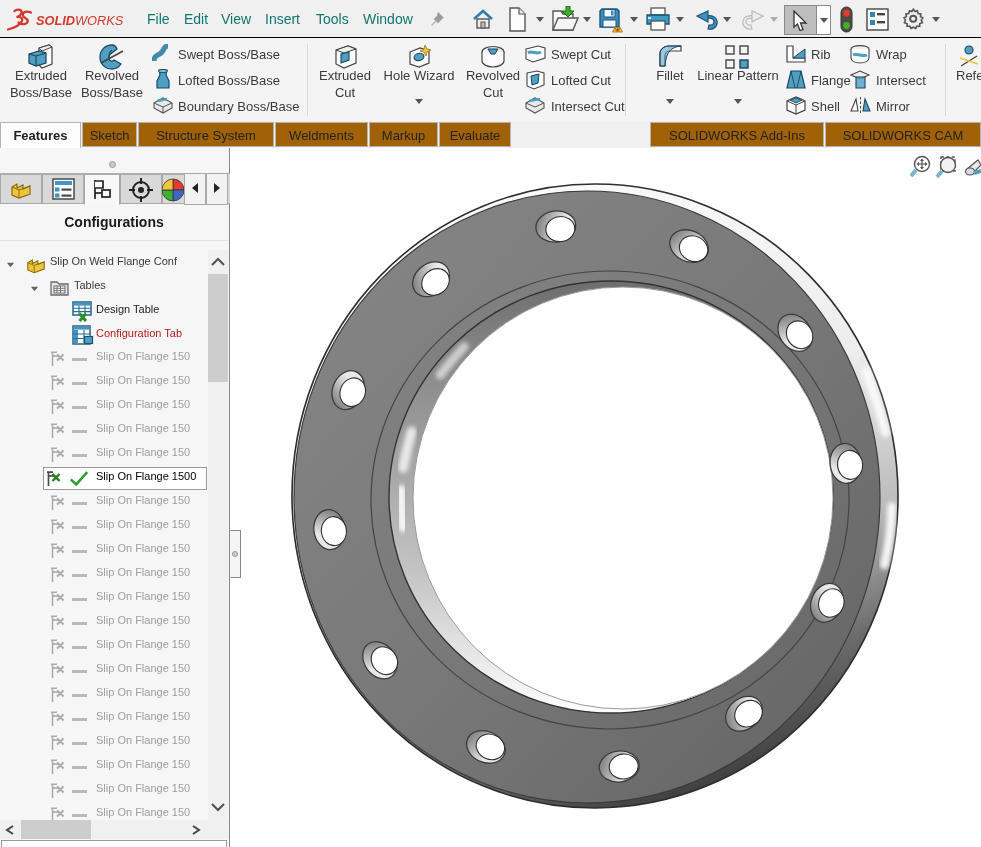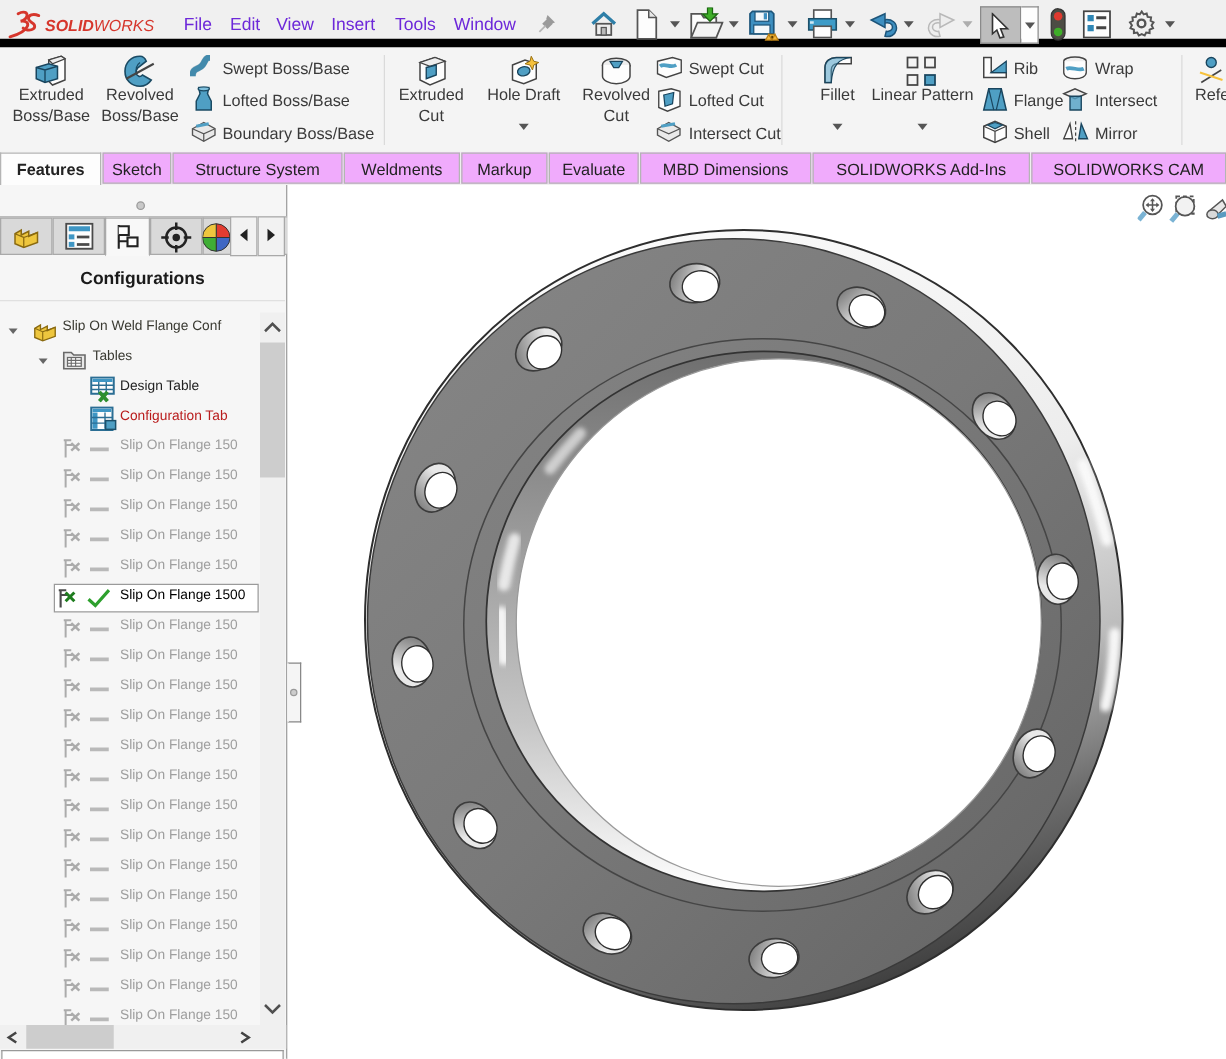--- a/index.html
+++ b/index.html
@@ -1,25 +1,25 @@
 <!DOCTYPE html>
 <html><head><meta charset="utf-8">
 <style>
 *{margin:0;padding:0;box-sizing:border-box}
 html,body{width:981px;height:847px;overflow:hidden;font-family:"Liberation Sans",sans-serif;background:#fff}
 .abs{position:absolute}
-#menubar{position:absolute;left:0;top:0;width:981px;height:38px;background:#f0f0f0;border-bottom:7px solid #000000}
-.menu{position:absolute;top:0;height:26px;line-height:38px;font-size:14px;color:#6d28d9}
+#menubar{position:absolute;left:0;top:0;width:981px;height:38px;background:#f0f0f0;border-bottom:1px solid #000000}
+.menu{position:absolute;top:0;height:26px;line-height:38px;font-size:14px;color:#0f766e}
 #ribbon{position:absolute;left:0;top:38px;width:981px;height:83px;background:#f4f4f4}
 .rlab{position:absolute;font-size:13px;color:#3a3a3a;white-space:nowrap}
 .rlabc{position:absolute;font-size:13px;color:#3a3a3a;white-space:nowrap;text-align:center;transform:translateX(-50%)}
 .sep{position:absolute;top:6px;width:1px;height:72px;background:#dadada}
 .caret{position:absolute;width:0;height:0;border-left:4px solid transparent;border-right:4px solid transparent;border-top:5px solid #555}
 #tabrow{position:absolute;left:0;top:121px;width:981px;height:27px;background:#f0f0f0}
-.tab{position:absolute;top:1px;height:25px;line-height:25px;background:#f0abfc;border:1px solid #b4b4b4;font-size:13px;color:#222;text-align:center}
+.tab{position:absolute;top:1px;height:25px;line-height:25px;background:#a16207;border:1px solid #b4b4b4;font-size:13px;color:#222;text-align:center}
 .tabsel{background:#fdfdfd;border-bottom:none;font-weight:bold;height:26px}
 #panel{position:absolute;left:0;top:148px;width:230px;height:699px;background:#f6f6f6;border-right:1px solid #888}
 .ptab{position:absolute;top:26px;height:30px;background:#d9d9d9;border:1px solid #a9a9a9}
 .trow{position:absolute;left:0;width:206px;height:24px;font-size:11px;color:#9e9e9e;white-space:nowrap;overflow:hidden}
 #viewport{position:absolute;left:230px;top:148px;width:751px;height:699px;background:#fff}
 svg{display:block}
 </style></head>
 <body>
 <div id="menubar">
 <svg class="abs" style="left:6px;top:6px" width="118" height="27" viewBox="0 0 118 27">
@@ -155,21 +155,21 @@
       <path d="M9 10 L17 8 L17 16 L9 19 Z" fill="#4f9fc4" stroke="#19455e" stroke-width="1.1"></path>
     </svg>
 <div class="rlabc" style="left:345px;top:30px">Extruded</div>
 <div class="rlabc" style="left:345px;top:47px">Cut</div>
 
 <svg class="abs" style="left:406px;top:6px" width="27" height="26" viewBox="0 0 27 26">
       <path d="M4 8 L14 4 L23 7 L23 19 L13 23 L4 20 Z" fill="#fdfdfd" stroke="#444" stroke-width="1.2"></path>
       <ellipse cx="13" cy="13" rx="5" ry="3.6" fill="#4f9fc4" stroke="#19455e" stroke-width="1.1" transform="rotate(-12 13 13)"></ellipse>
       <path d="M19 1 L21 5 L25 6 L21 8 L20 12 L18 8 L14 7 L18 5 Z" fill="#f6c13c" stroke="#9a7110" stroke-width="0.8"></path>
     </svg>
-<div class="rlabc" style="left:419px;top:30px">Hole Draft</div>
+<div class="rlabc" style="left:419px;top:30px">Hole Wizard</div>
 <div class="caret" style="left:415px;top:61px"></div>
 
 <svg class="abs" style="left:480px;top:6px" width="27" height="26" viewBox="0 0 27 26">
       <ellipse cx="13" cy="8" rx="11" ry="5.5" fill="#eee" stroke="#444" stroke-width="1.2"></ellipse>
       <path d="M2 8 L2 17 C2 20 7 23 13 23 C19 23 24 20 24 17 L24 8" fill="#fdfdfd" stroke="#444" stroke-width="1.2"></path>
       <path d="M8 5 L18 5 L15 10 L11 10 Z" fill="#4f9fc4" stroke="#19455e" stroke-width="1"></path>
     </svg>
 <div class="rlabc" style="left:493px;top:30px">Revolved</div>
 <div class="rlabc" style="left:493px;top:47px">Cut</div>
 
@@ -252,21 +252,20 @@
     </svg>
 <div class="rlab" style="left:956px;top:30px">Refe</div>
 </div>
 <div id="tabrow">
 <div class="tab tabsel" style="left:0px;width:81px">Features</div>
 <div class="tab" style="left:82px;width:55px">Sketch</div>
 <div class="tab" style="left:138px;width:136px">Structure System</div>
 <div class="tab" style="left:275px;width:93px">Weldments</div>
 <div class="tab" style="left:369px;width:69px">Markup</div>
 <div class="tab" style="left:439px;width:72px">Evaluate</div>
-<div class="tab" style="left:512px;width:137px">MBD Dimensions</div>
 <div class="tab" style="left:825px;width:156px">SOLIDWORKS CAM</div>
 <div class="tab" style="left:650px;width:174px">SOLIDWORKS Add-Ins</div>
 </div>
 <div id="panel">
 <div class="abs" style="left:109px;top:13px;width:7px;height:7px;border-radius:50%;background:#c9c9c9;border:1px solid #9a9a9a"></div>
 <div class="abs" style="left:0;top:25px;width:230px;height:31px;background:#d9d9d9;border-top:1px solid #b0b0b0;border-bottom:1px solid #a9a9a9"></div>
 <div class="ptab" style="left:0px;width:42px"></div>
 <div class="ptab" style="left:42px;width:42px"></div>
 <div class="ptab" style="left:84px;width:36px;background:#f8f8f8;border-bottom:1px solid #f8f8f8;height:31px"></div>
 <div class="ptab" style="left:120px;width:42px"></div>

